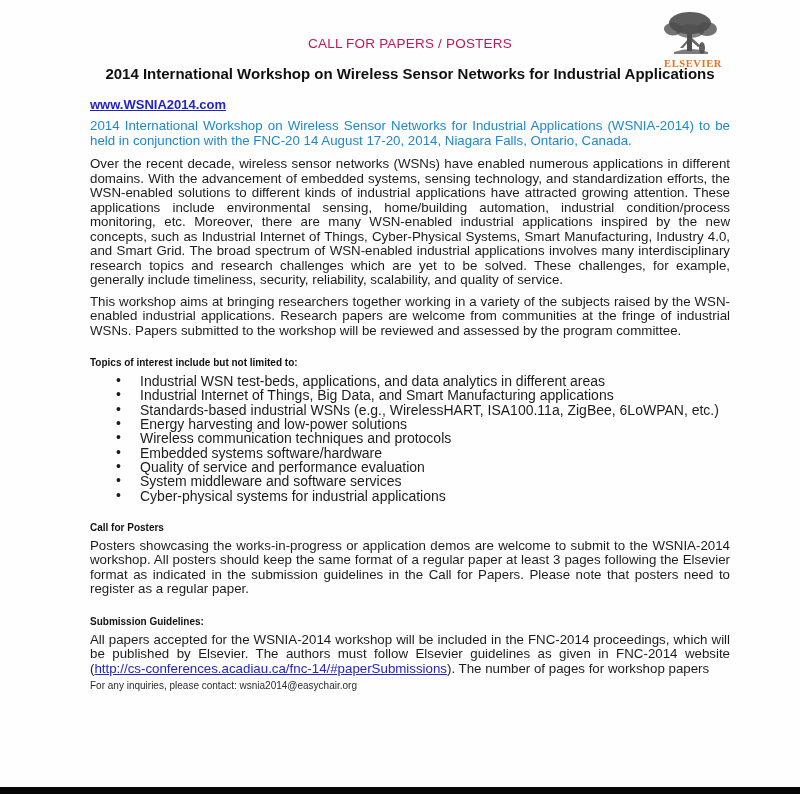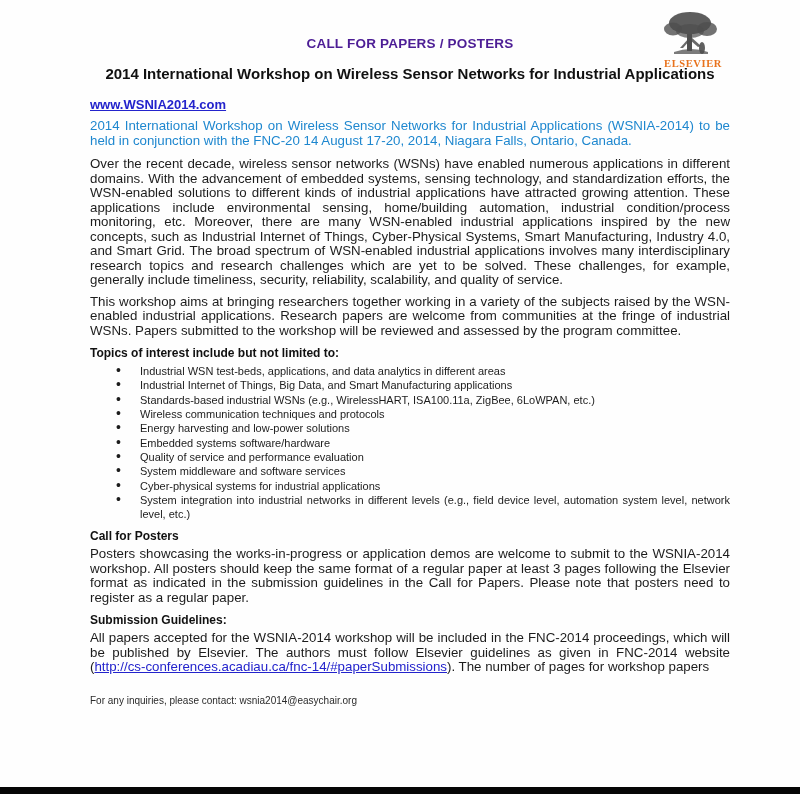--- a/index.html
+++ b/index.html
@@ -10,25 +10,25 @@
     height: 794px;
     background: #fefefe;
     overflow: hidden;
     font-family: "Liberation Sans", "DejaVu Sans", sans-serif;
     color: #1c1c1c;
     padding: 36px 70px 0 90px;
   }
   .cfp-title {
     text-align: center;
     font-size: 13.5px;
-    font-weight: bold;
+    font-weight: normal;
     letter-spacing: 0.2px;
     line-height: 15px;
     margin-bottom: 14px;
-    color: #4c1d95;
+    color: #be185d;
   }
   .workshop-title {
     text-align: center;
     font-size: 15px;
     font-weight: bold;
     line-height: 17px;
     margin-bottom: 15px;
     color: #111;
     white-space: nowrap;
   }
@@ -51,47 +51,47 @@
     text-align: justify;
     margin-bottom: 9px;
   }
   .para {
     font-size: 13.3px;
     line-height: 14.5px;
     text-align: justify;
     margin-bottom: 7px;
   }
   .section-heading {
-    font-size: 12px;
+    font-size: 10px;
     font-weight: bold;
     line-height: 14px;
     color: #111;
     margin-bottom: 4px;
-    margin-top: 8px;
+    margin-top: 18px;
   }
   .topics-list {
     list-style: none;
     margin-bottom: 6px;
   }
   .topics-list li {
     position: relative;
     padding-left: 50px;
-    font-size: 11px;
+    font-size: 14px;
     line-height: 14.3px;
     text-align: justify;
   }
   .topics-list li::before {
     content: "•";
     position: absolute;
     left: 26px;
     top: -1px;
     font-size: 14px;
   }
   .posters-para { margin-bottom: 2px; }
-  .submission-para { margin-bottom: 20px; }
+  .submission-para { margin-bottom: 4px; }
   .footer-note {
     font-size: 10px;
     line-height: 12px;
     color: #2b2b2b;
     margin-top: 4px;
   }
   .elsevier-logo {
     position: absolute;
     left: 640px;
     top: 10px;
@@ -152,27 +152,26 @@
   <div class="para">Over the recent decade, wireless sensor networks (WSNs) have enabled numerous applications in different domains. With the advancement of embedded systems, sensing technology, and standardization efforts, the WSN-enabled solutions to different kinds of industrial applications have attracted growing attention. These applications include environmental sensing, home/building automation, industrial condition/process monitoring, etc. Moreover, there are many WSN-enabled industrial applications inspired by the new concepts, such as Industrial Internet of Things, Cyber-Physical Systems, Smart Manufacturing, Industry 4.0, and Smart Grid. The broad spectrum of WSN-enabled industrial applications involves many interdisciplinary research topics and research challenges which are yet to be solved. These challenges, for example, generally include timeliness, security, reliability, scalability, and quality of service.</div>
 
   <div class="para">This workshop aims at bringing researchers together working in a variety of the subjects raised by the WSN-enabled industrial applications. Research papers are welcome from communities at the fringe of industrial WSNs. Papers submitted to the workshop will be reviewed and assessed by the program committee.</div>
 
   <div class="section-heading">Topics of interest include but not limited to:</div>
 
   <ul class="topics-list">
       <li>Industrial WSN test-beds, applications, and data analytics in different areas</li>
       <li>Industrial Internet of Things, Big Data, and Smart Manufacturing applications</li>
       <li>Standards-based industrial WSNs (e.g., WirelessHART, ISA100.11a, ZigBee, 6LoWPAN, etc.)</li>
+      <li>Energy harvesting and low-power solutions</li>
       <li>Wireless communication techniques and protocols</li>
-      <li>Energy harvesting and low-power solutions</li>
       <li>Embedded systems software/hardware</li>
       <li>Quality of service and performance evaluation</li>
       <li>System middleware and software services</li>
       <li>Cyber-physical systems for industrial applications</li>
-      <li>System integration into industrial networks in different levels (e.g., field device level, automation system level, network level, etc.)</li>
     </ul>
 
   <div class="section-heading">Call for Posters</div>
 
   <div class="para posters-para">Posters showcasing the works-in-progress or application demos are welcome to submit to the WSNIA-2014 workshop. All posters should keep the same format of a regular paper at least 3 pages following the Elsevier format as indicated in the submission guidelines in the Call for Papers. Please note that posters need to register as a regular paper.</div>
 
   <div class="section-heading">Submission Guidelines:</div>
 
   <div class="para submission-para"><span>All papers accepted for the WSNIA-2014 workshop will be included in the FNC-2014 proceedings, which will be published by Elsevier. The authors must follow Elsevier guidelines as given in FNC-2014 website (</span><a class="inline-link">http://cs-conferences.acadiau.ca/fnc-14/#paperSubmissions</a><span>). The number of pages for workshop papers</span></div>
 

